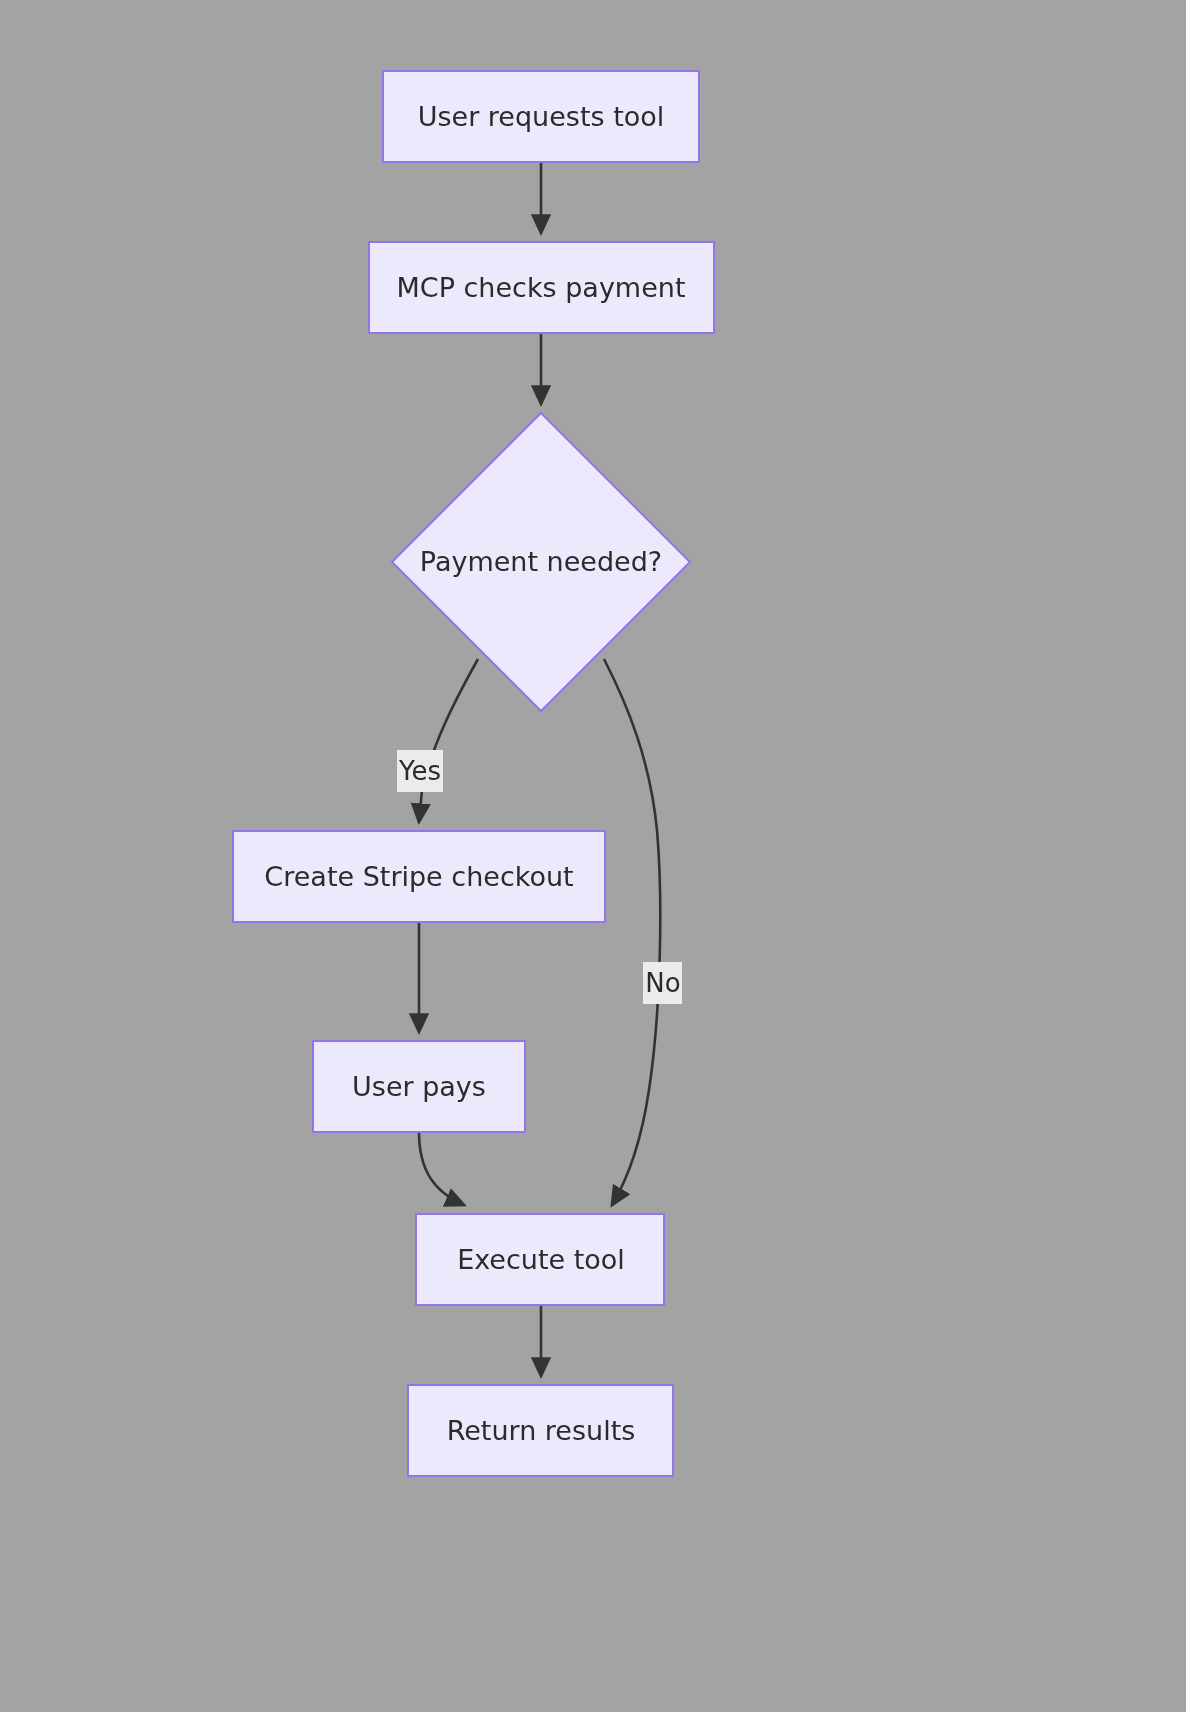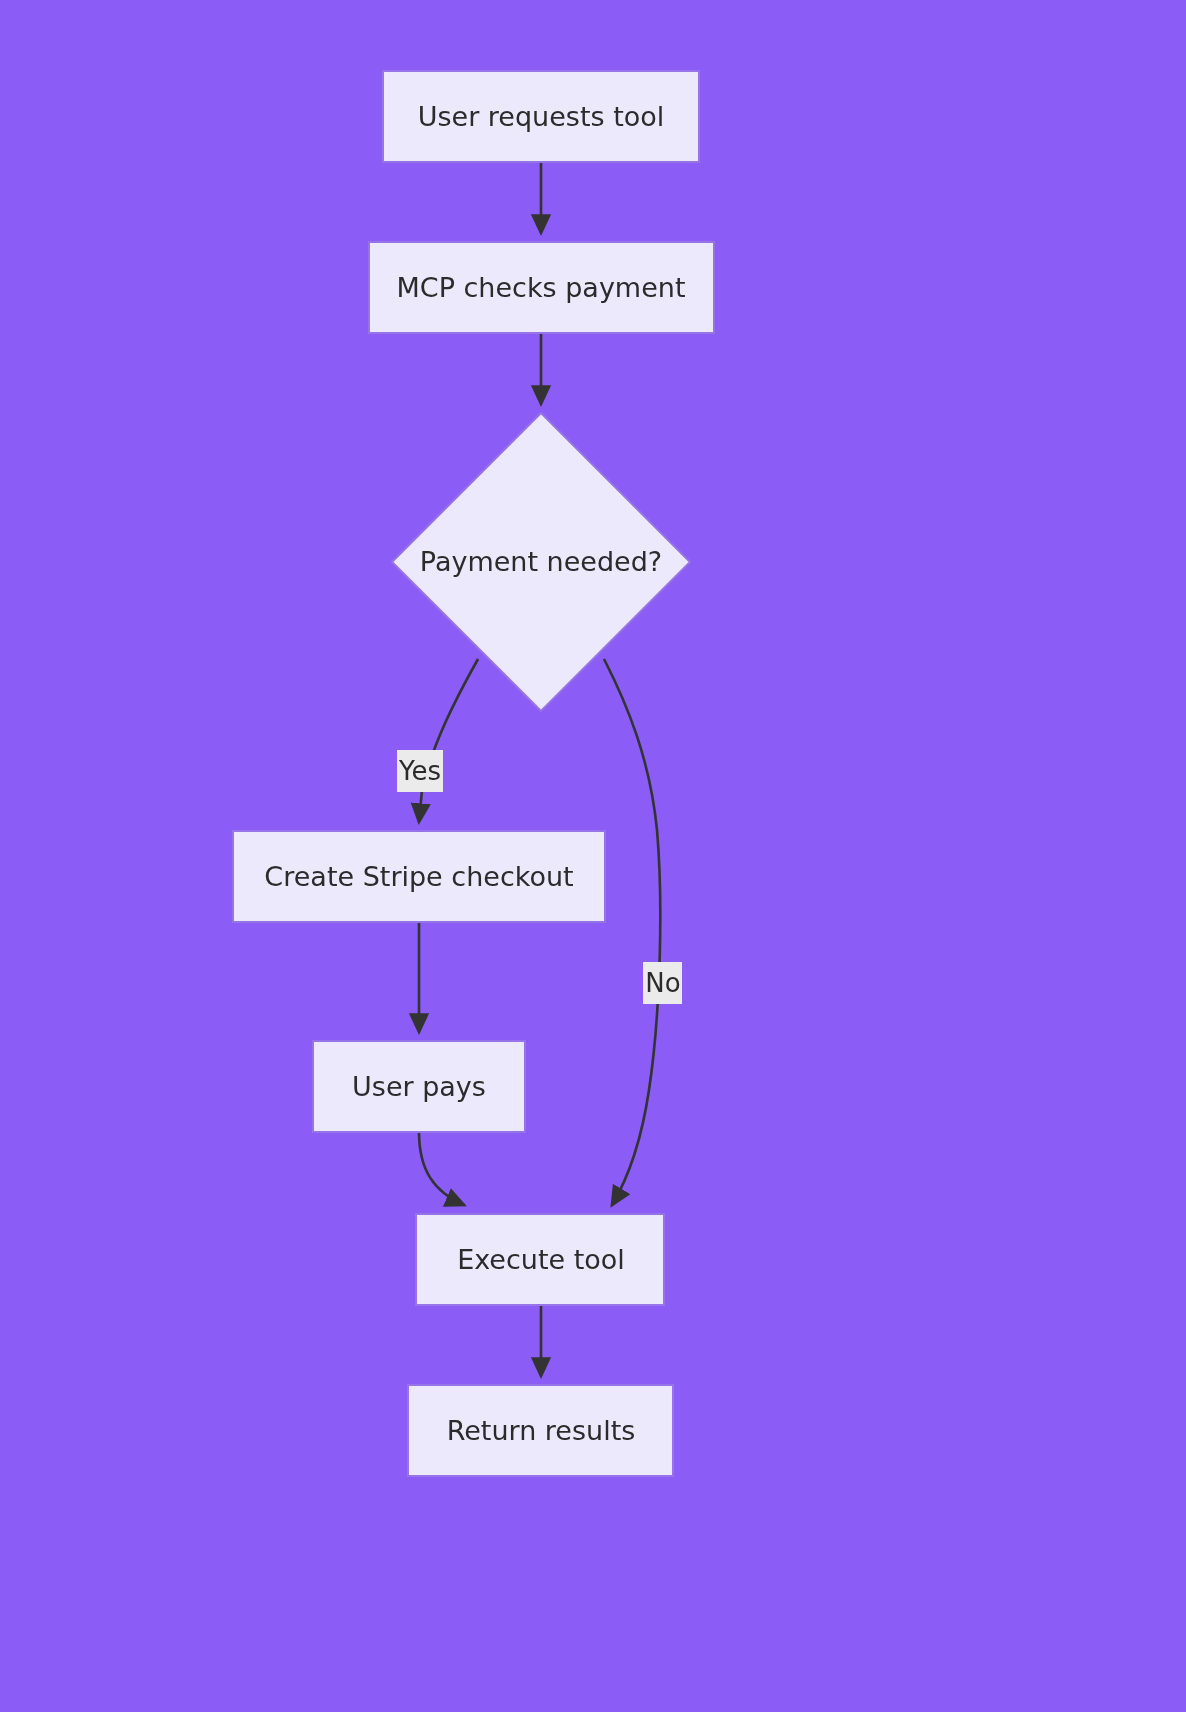--- a/index.html
+++ b/index.html
@@ -10,21 +10,21 @@
   body {
     width: 1186px;
     height: 1712px;
     font-family: "DejaVu Sans", sans-serif;
     overflow: hidden;
   }
   #flowchart-root {
     position: relative;
     width: 1186px;
     height: 1712px;
-    background: #8b5cf6;
+    background: #a3a3a3;
   }
   svg#flow-svg {
     display: block;
     width: 1186px;
     height: 1712px;
   }
   .node-shape {
     fill: #ece9fc;
     stroke: #9673e6;
     stroke-width: 2;

